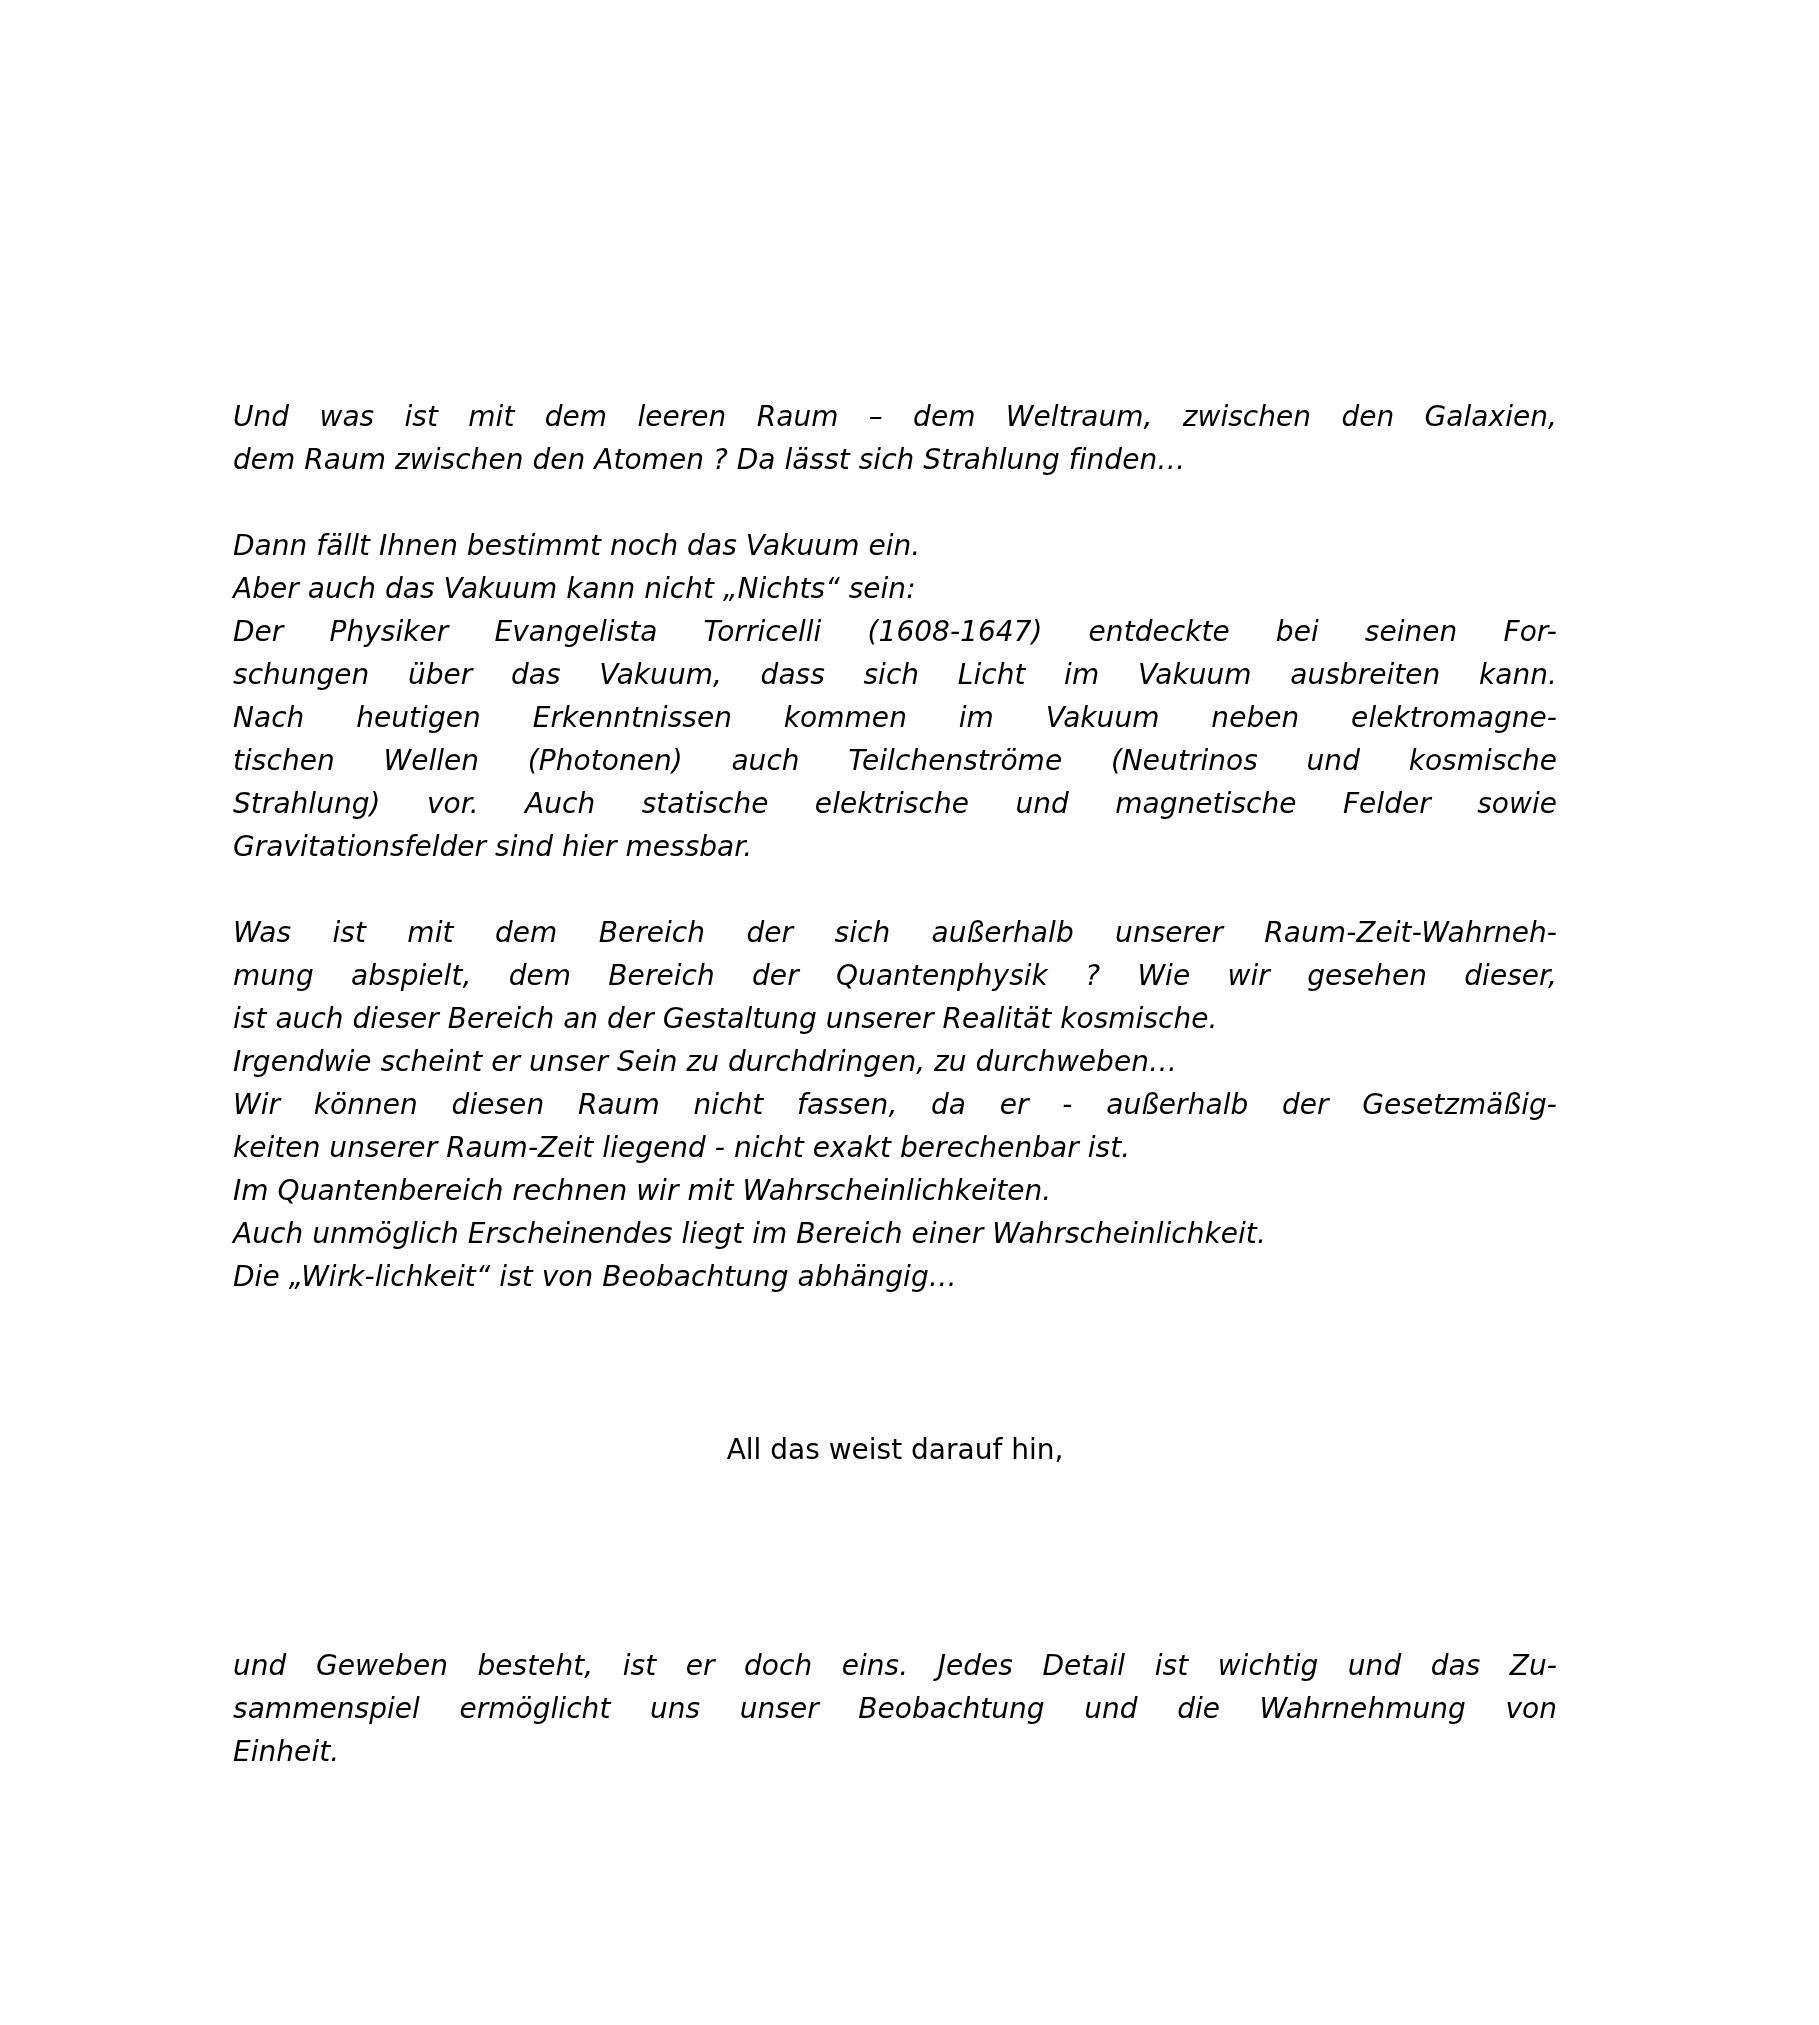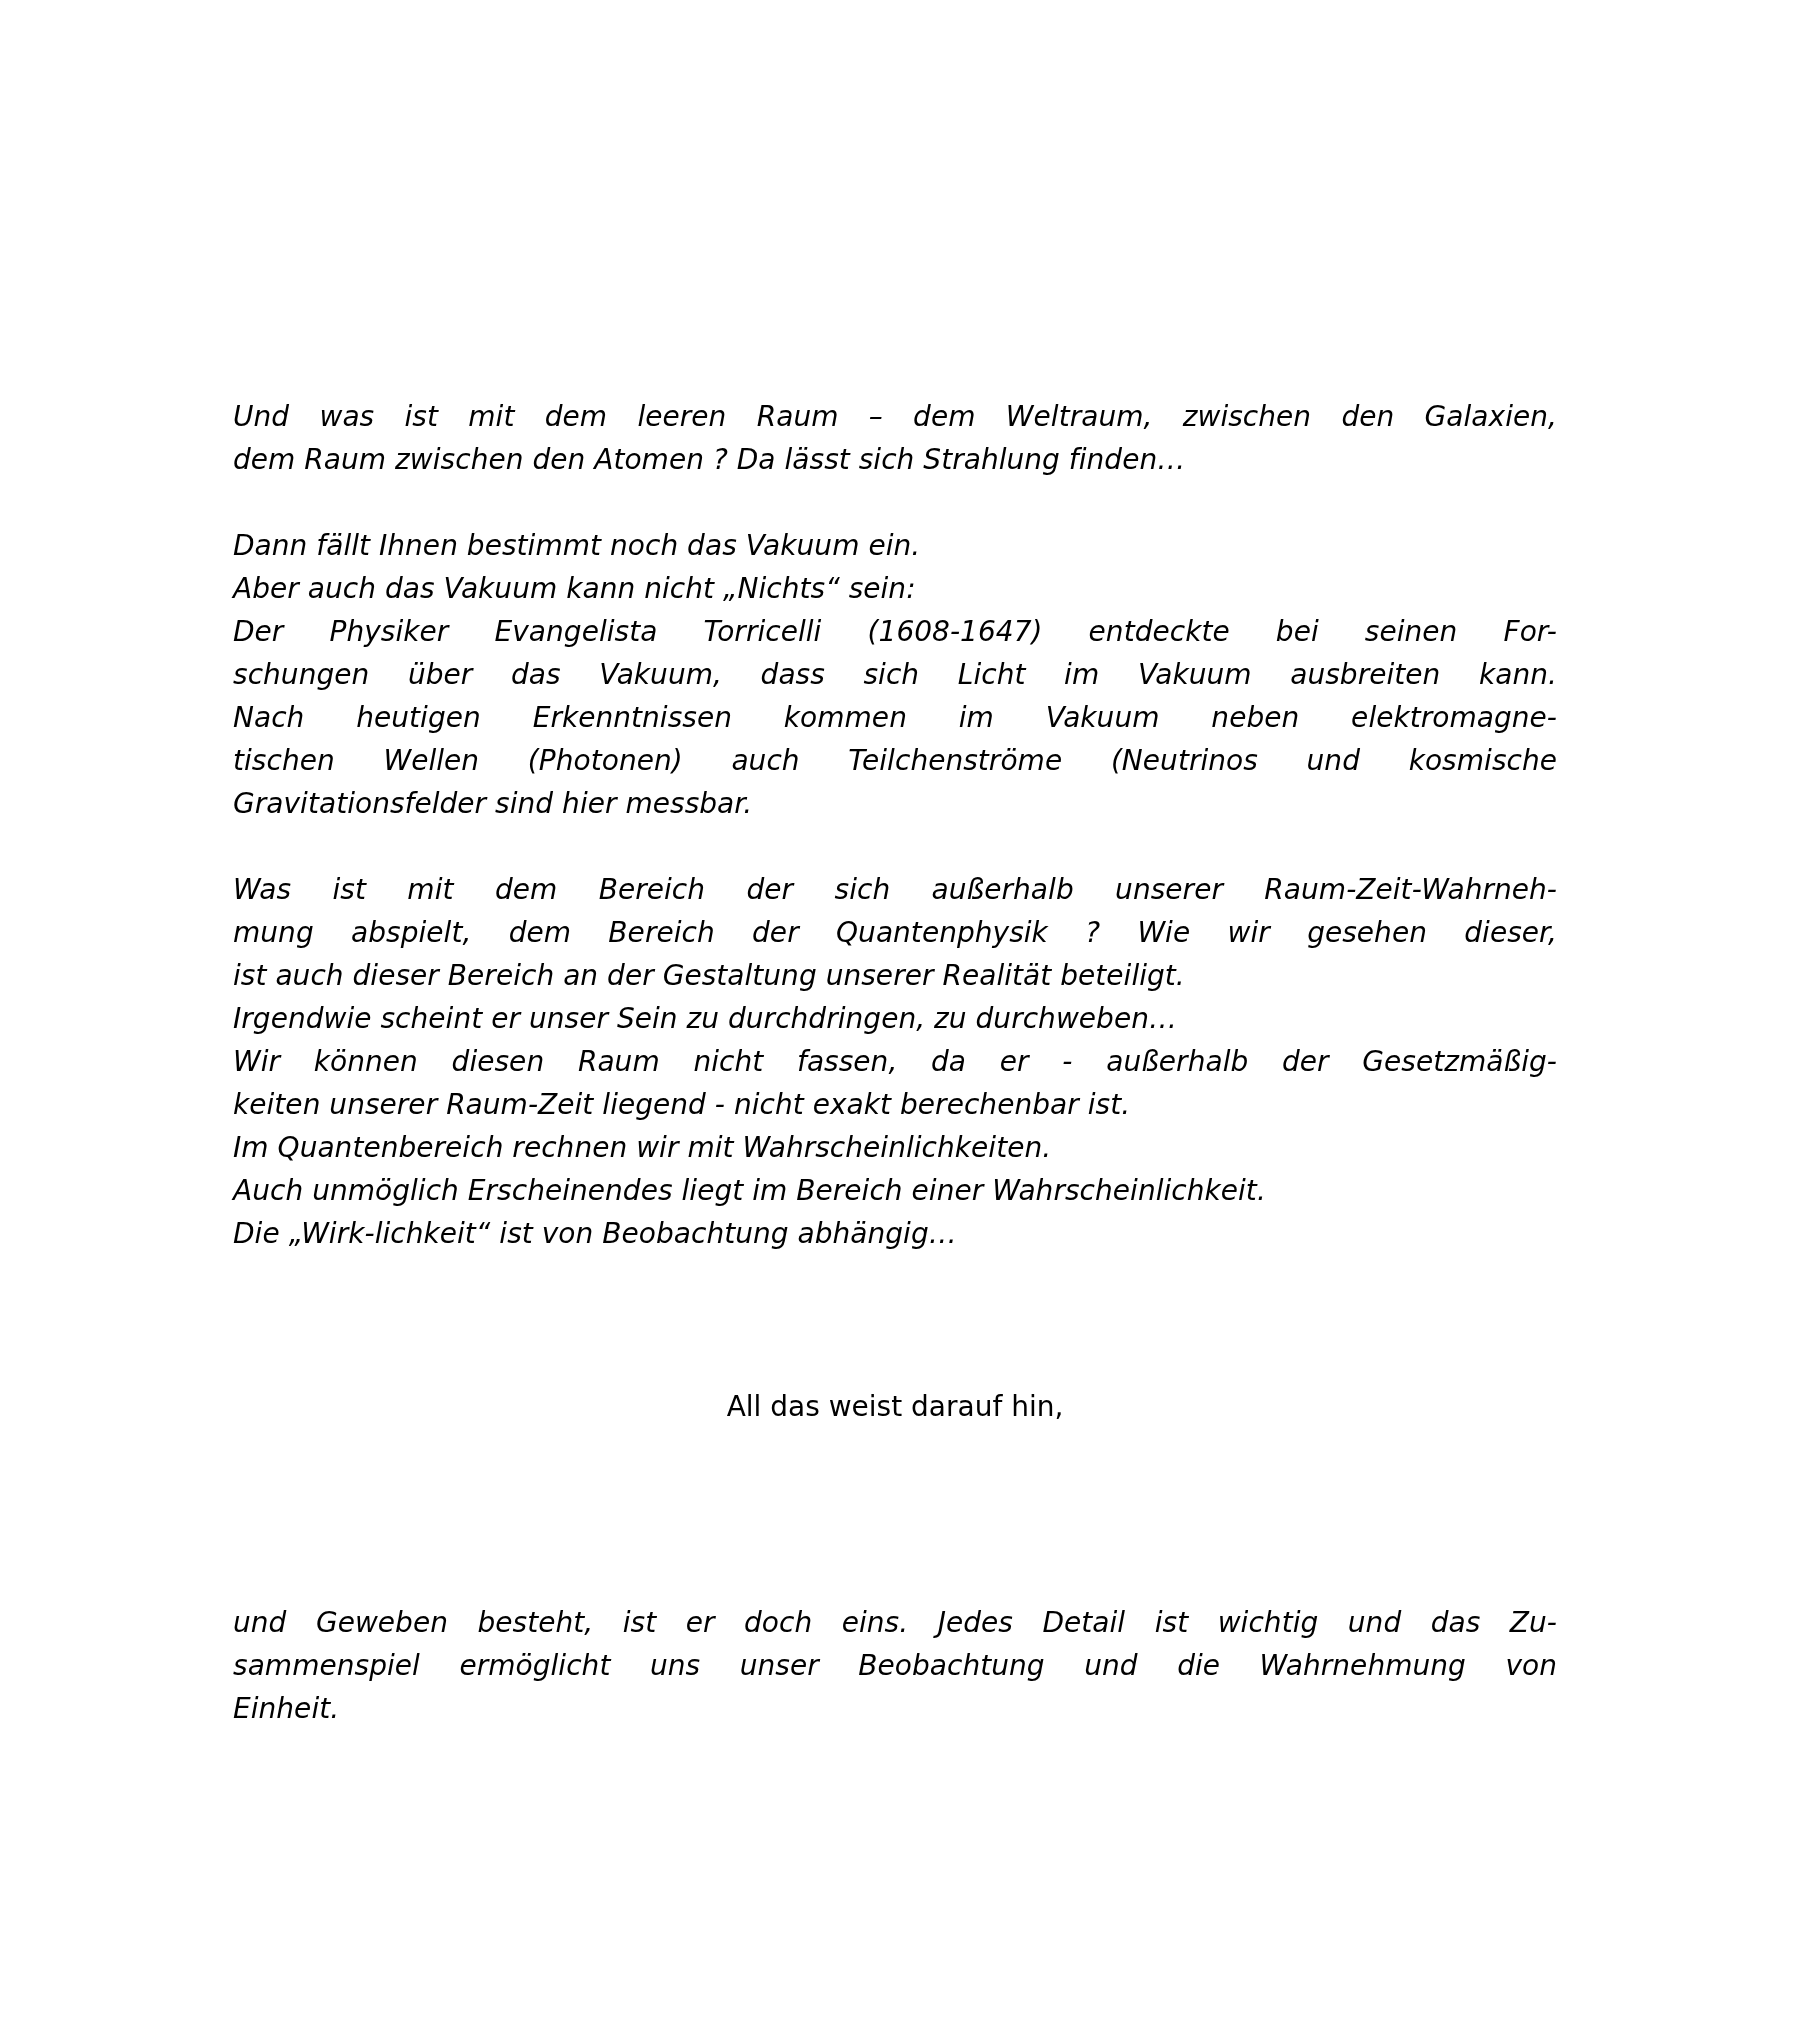--- a/index.html
+++ b/index.html
@@ -73,29 +73,30 @@
 
     <div class="spacer-1"></div>
 
     <div class="body-para">
       <span class="line just-line-last">Dann fällt Ihnen bestimmt noch das Vakuum ein.</span>
       <span class="line just-line-last">Aber auch das Vakuum kann nicht „Nichts“ sein:</span>
       <span class="line just-line">Der Physiker Evangelista Torricelli (1608-1647) entdeckte bei seinen For-</span>
       <span class="line just-line">schungen über das Vakuum, dass sich Licht im Vakuum ausbreiten kann.</span>
       <span class="line just-line">Nach heutigen Erkenntnissen kommen im Vakuum neben elektromagne-</span>
       <span class="line just-line">tischen Wellen (Photonen) auch Teilchenströme (Neutrinos und kosmische</span>
+      <span class="line just-line">Strahlung) vor. Auch statische elektrische und magnetische Felder sowie</span>
       <span class="line just-line-last">Gravitationsfelder sind hier messbar.</span>
     </div>
 
     <div class="spacer-1"></div>
 
     <div class="body-para">
       <span class="line just-line">Was ist mit dem Bereich der sich außerhalb unserer Raum-Zeit-Wahrneh-</span>
       <span class="line just-line">mung abspielt, dem Bereich der Quantenphysik ? Wie wir gesehen dieser,</span>
-      <span class="line just-line-last">ist auch dieser Bereich an der Gestaltung unserer Realität beteiligt.</span>
+      <span class="line just-line-last">ist auch dieser Bereich an der Gestaltung unserer Realität kosmische.</span>
       <span class="line just-line-last">Irgendwie scheint er unser Sein zu durchdringen, zu durchweben…</span>
       <span class="line just-line">Wir können diesen Raum nicht fassen, da er - außerhalb der Gesetzmäßig-</span>
       <span class="line just-line-last">keiten unserer Raum-Zeit liegend - nicht exakt berechenbar ist.</span>
       <span class="line just-line-last">Im Quantenbereich rechnen wir mit Wahrscheinlichkeiten.</span>
       <span class="line just-line-last">Auch unmöglich Erscheinendes liegt im Bereich einer Wahrscheinlichkeit.</span>
       <span class="line just-line-last">Die „Wirk-lichkeit“ ist von Beobachtung abhängig…</span>
     </div>
 
     <div class="spacer-3"></div>
 

